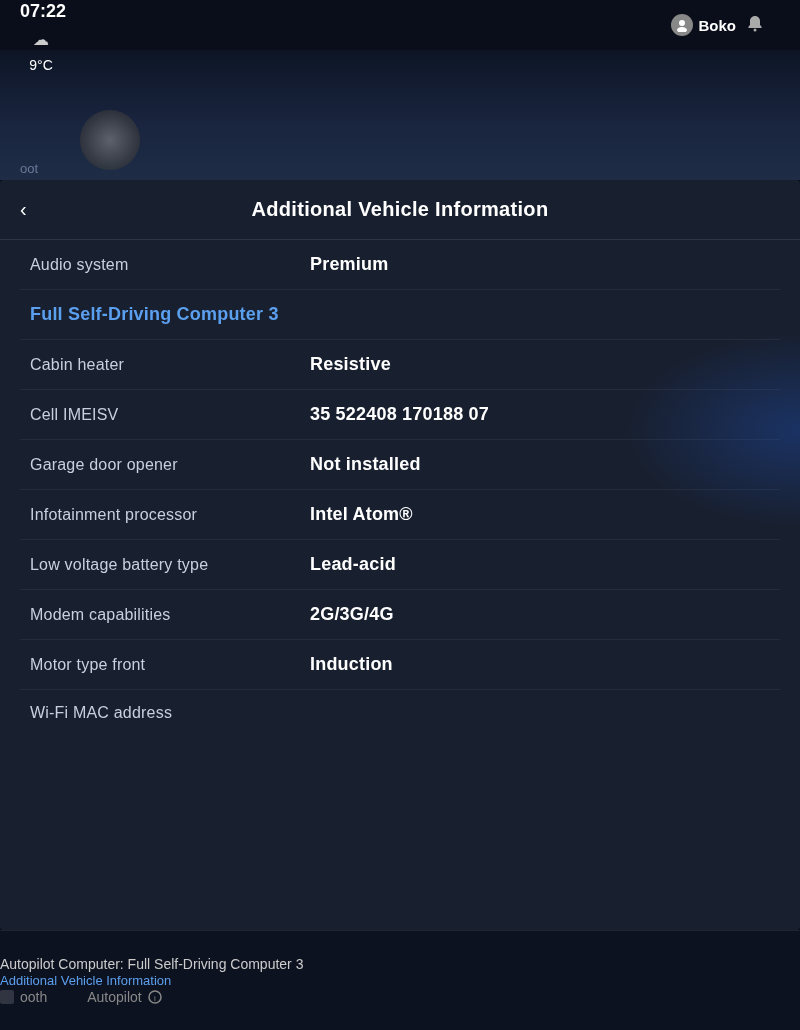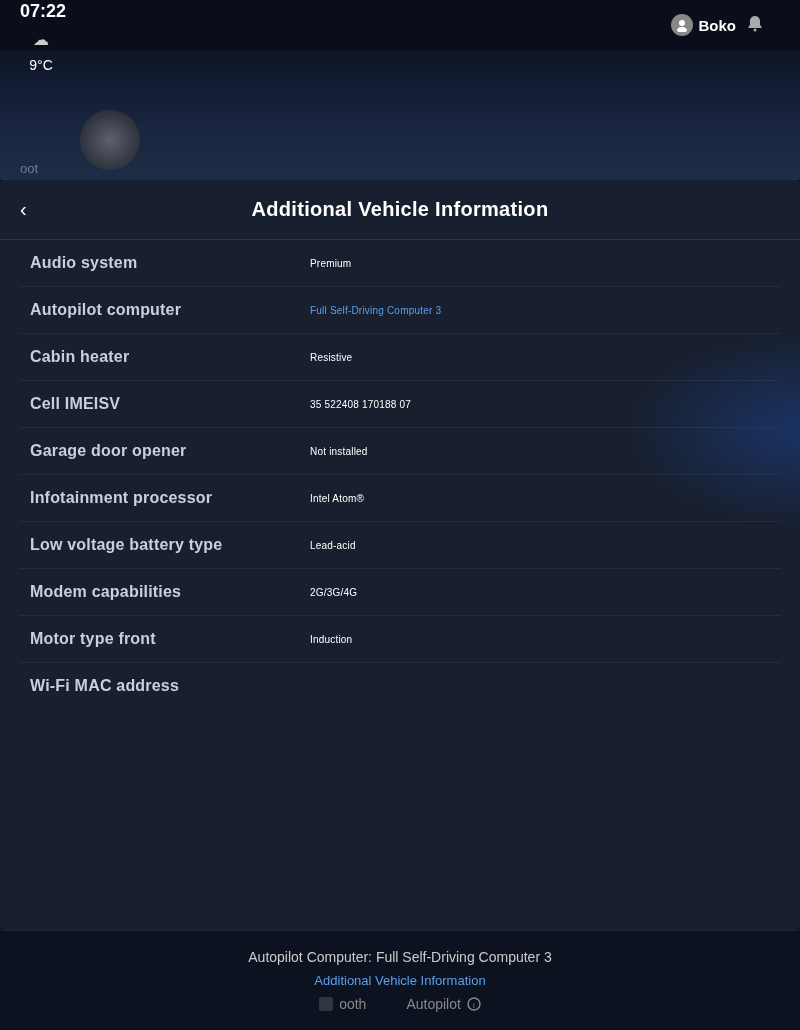--- a/index.html
+++ b/index.html
@@ -171,51 +171,51 @@
       border-bottom: 1px solid rgba(255,255,255,0.06);
     }
 
     .info-row:last-child {
       border-bottom: none;
     }
 
     .info-label {
       color: #c8d0e0;
       font-size: 16px;
-      font-weight: 700;
+      font-weight: 400;
       flex: 0 0 280px;
       letter-spacing: 0.2px;
     }
 
     .info-value {
       color: #ffffff;
-      font-size: 10px;
-      font-weight: 400;
+      font-size: 18px;
+      font-weight: 700;
       flex: 1;
       letter-spacing: 0.2px;
     }
 
     
     .info-value.highlight {
       color: #5b9fef;
     }
 
     
     .bottom-section {
       position: absolute;
       bottom: 0;
       left: 0;
       right: 0;
       height: 100px;
       background: #0d1220;
       display: flex;
       flex-direction: column;
-      align-items: center;
+      align-items: flex-start;
       justify-content: center;
-      gap: 8px;
+      gap: 1px;
       border-top: 1px solid rgba(255,255,255,0.08);
     }
 
     .bottom-label {
       color: #ccc;
       font-size: 14px;
     }
 
     .bottom-sublabel {
       color: #5b9fef;
@@ -291,21 +291,20 @@
   </div>
 
   <div class="info-list">
 
     <div class="info-row">
       <span class="info-label">Audio system</span>
       <span class="info-value">Premium</span>
     </div>
 
     <div class="info-row">
-      <span class="info-label">Autopilot computer</span>
       <span class="info-value highlight">Full Self-Driving Computer 3</span>
     </div>
 
     <div class="info-row">
       <span class="info-label">Cabin heater</span>
       <span class="info-value">Resistive</span>
     </div>
 
     <div class="info-row">
       <span class="info-label">Cell IMEISV</span>

